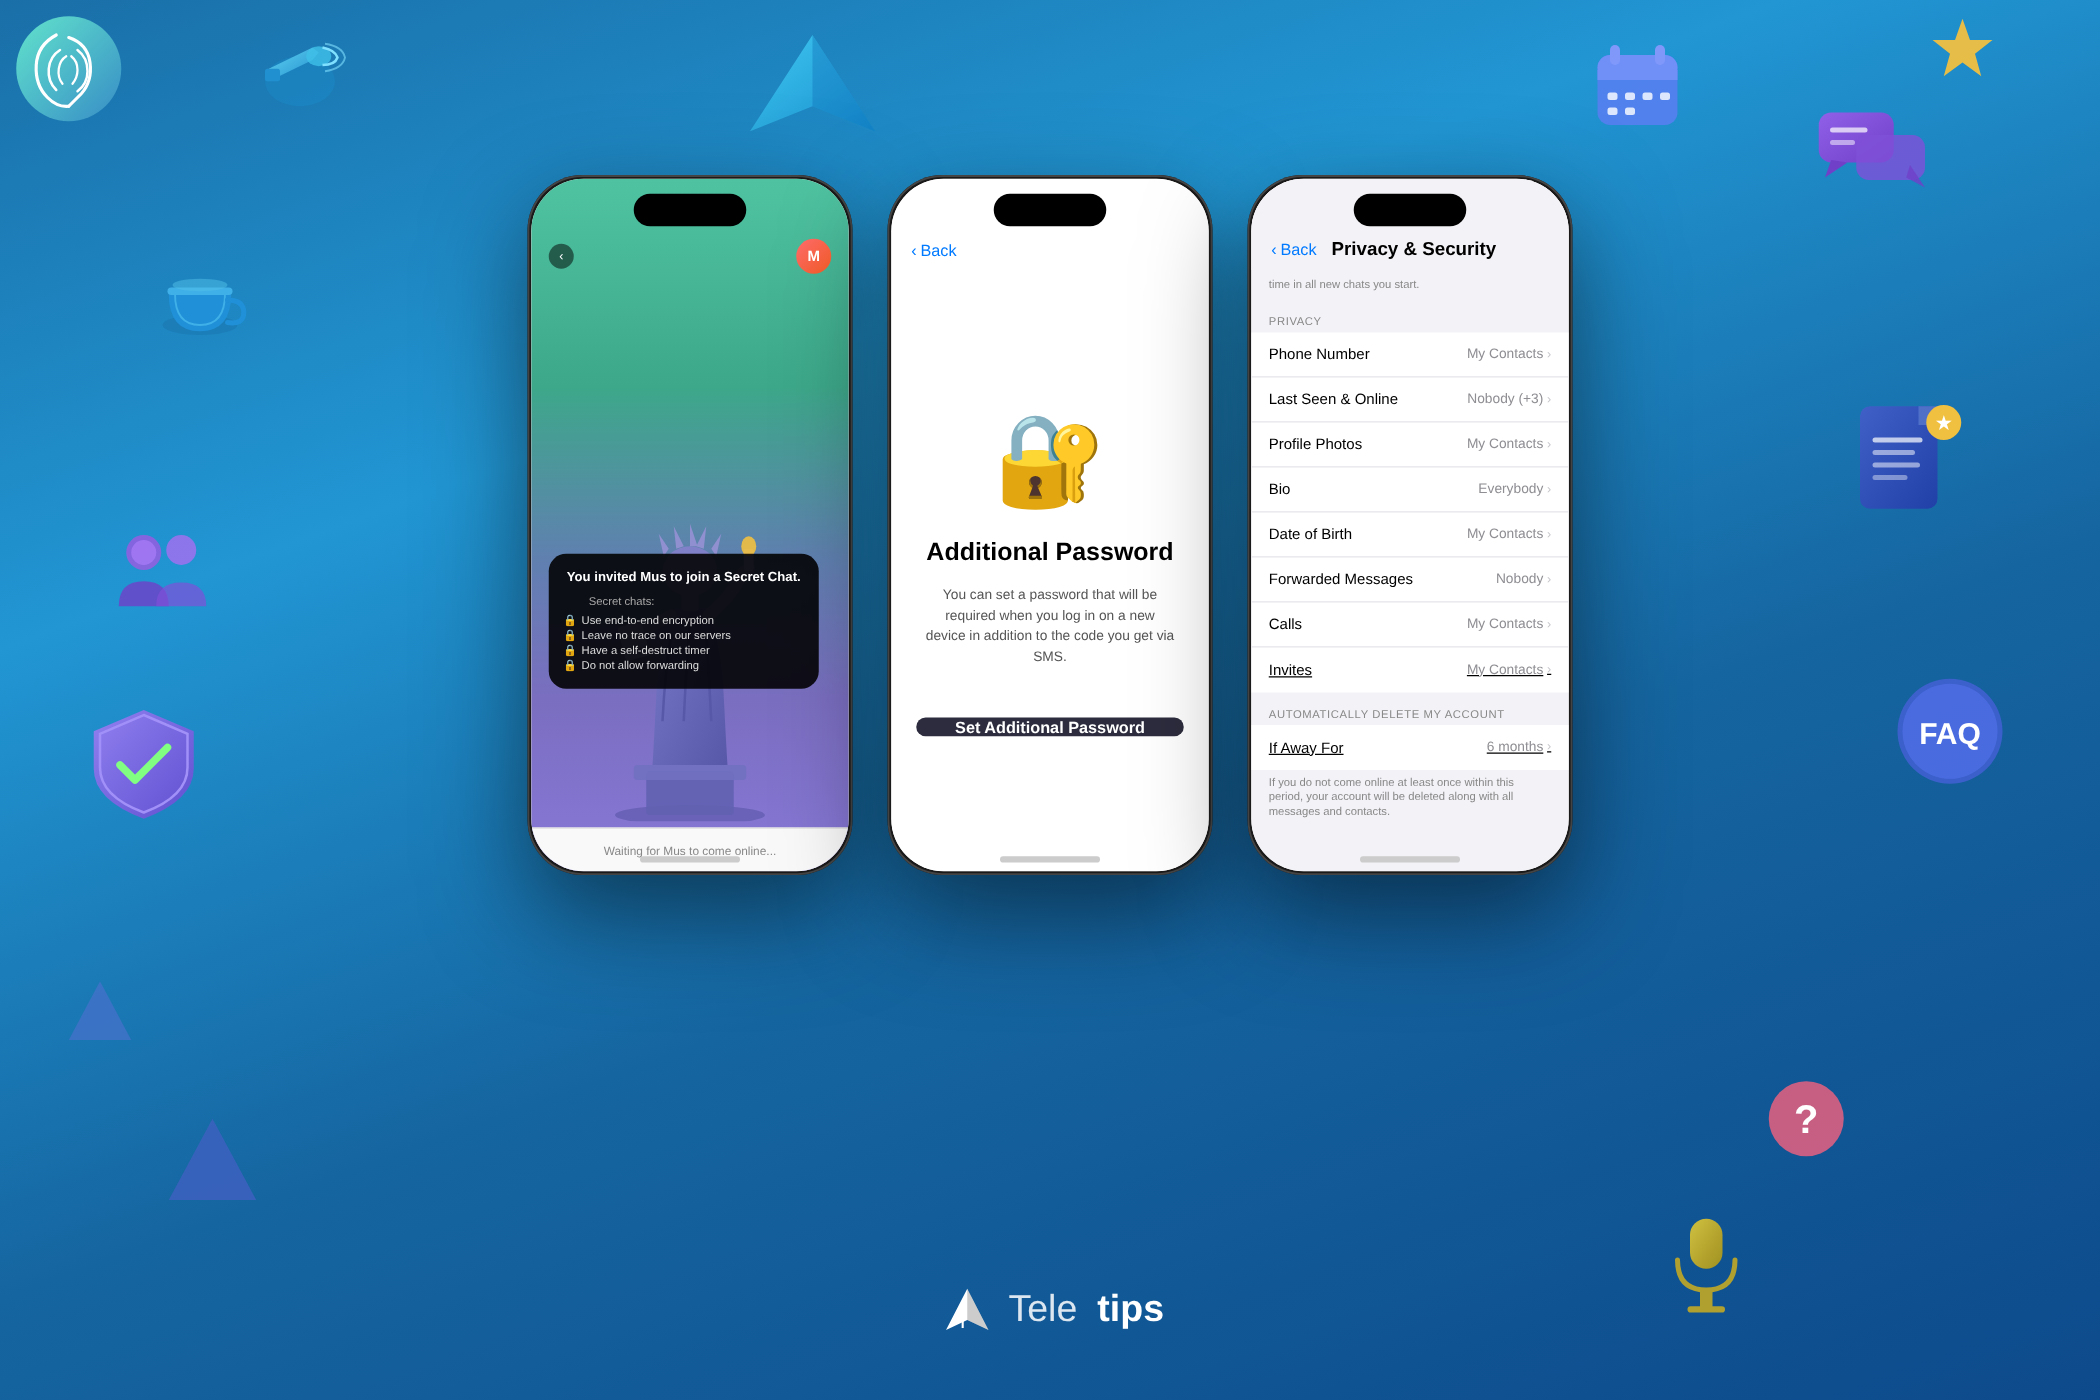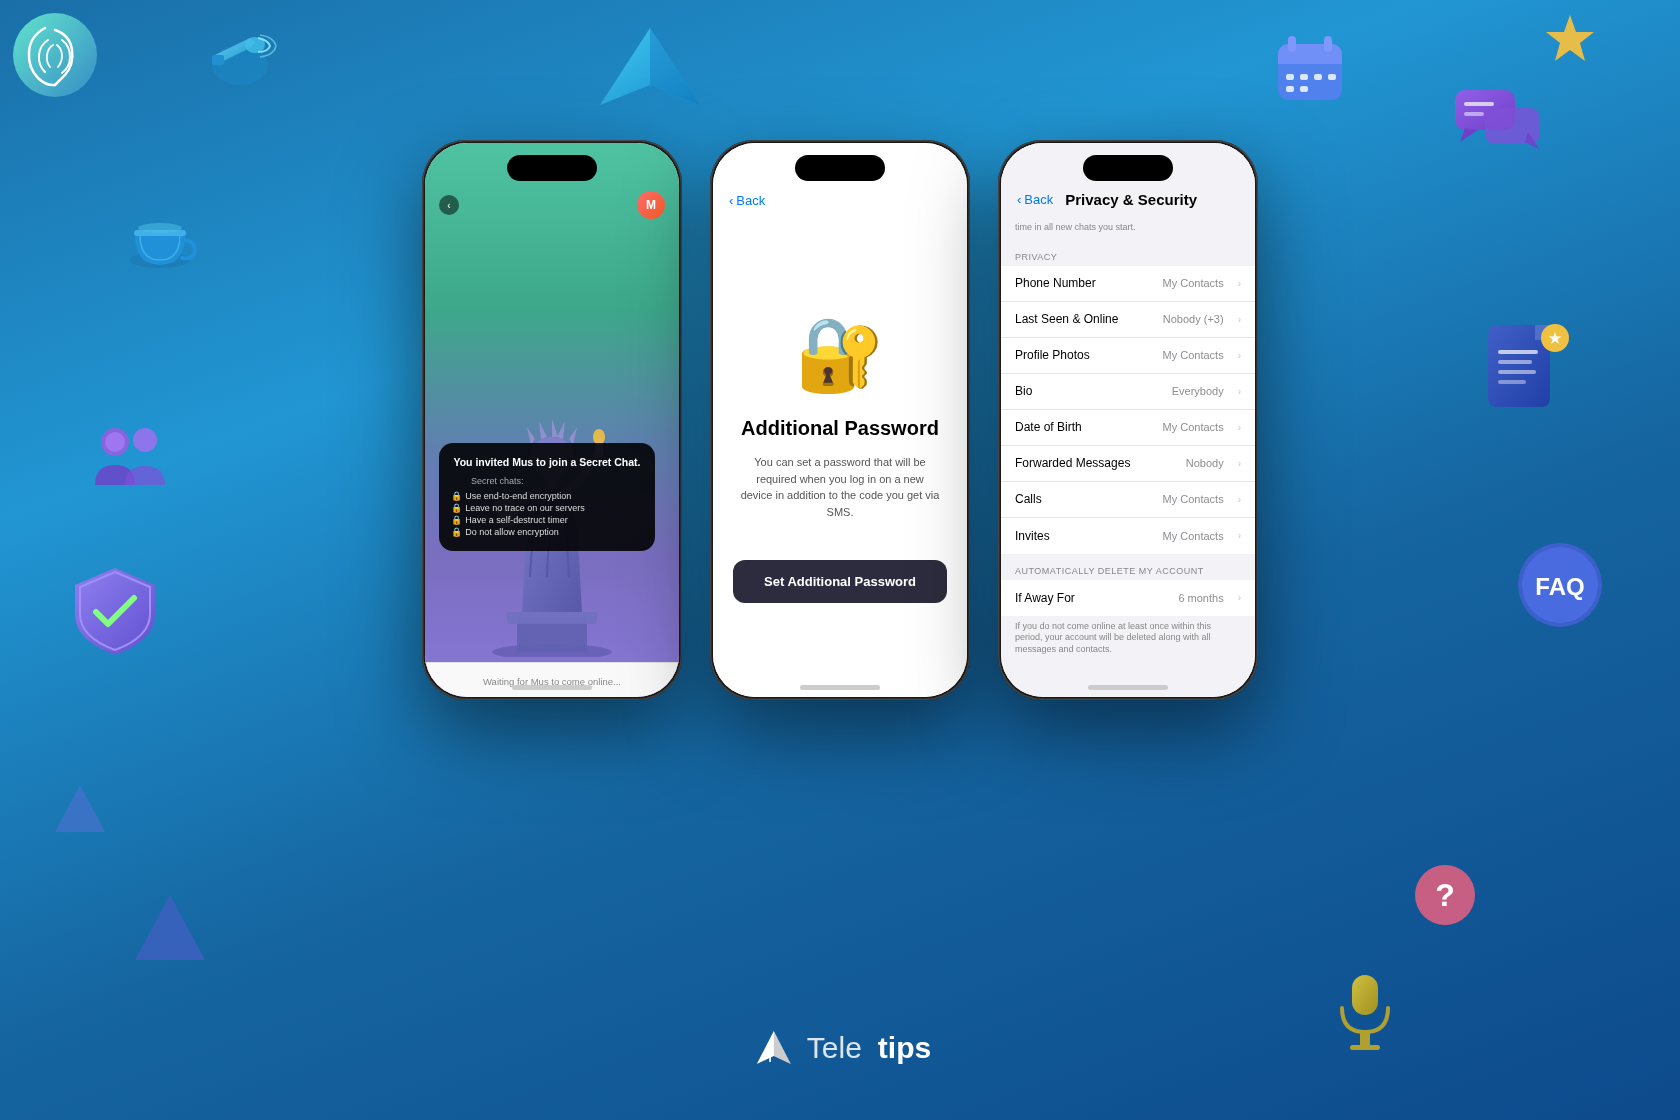--- a/index.html
+++ b/index.html
@@ -220,21 +220,21 @@
       line-height: 1.5;
       margin-bottom: 40px;
       max-width: 200px;
     }
 
     .set-password-btn {
       background: #2c2c3e;
       color: #fff;
       border: none;
       border-radius: 12px;
-      padding: 14px 30px;
+      padding: 0 30px;
       font-size: 13px;
       font-weight: 600;
       width: 100%;
       cursor: pointer;
     }
 
     
     .phone3-content {
       width: 100%;
       height: 100%;
@@ -299,31 +299,32 @@
       display: flex;
       align-items: center;
       justify-content: space-between;
       padding: 9px 14px;
       border-bottom: 0.5px solid #e5e5ea;
       min-height: 36px;
     }
 
     .settings-row:last-child {
       border-bottom: none;
+      text-decoration: underline;
     }
 
     .row-label {
       font-size: 12px;
       color: #000;
     }
 
     .row-value {
       display: flex;
       align-items: center;
-      gap: 14px;
+      gap: 3px;
       font-size: 11px;
       color: #8e8e93;
     }
 
     .chevron {
       font-size: 10px;
       color: #c7c7cc;
     }
 
     .section-footer {
@@ -592,21 +593,21 @@
             <path d="M100 115 Q82 125 76 130" stroke="#8080c8" stroke-width="9" fill="none" stroke-linecap="round"></path>
             <rect x="60" y="122" width="20" height="28" rx="3" fill="#9898d8" transform="rotate(-15 70 136)"></rect>
           </svg>
 
           <div style="position:absolute;top:300px;left:14px;right:24px;background:rgba(0,0,0,0.88);border-radius:14px;padding:12px;z-index:10;">
             <div style="font-size:10.5px;font-weight:700;text-align:center;color:#fff;margin-bottom:7px;line-height:1.35;">You invited Mus to join a Secret Chat.</div>
             <div style="font-size:9px;color:#aaa;margin-bottom:5px;margin-left:20px;">Secret chats:</div>
             <div style="font-size:9px;color:#ddd;margin:2px 0;display:flex;align-items:center;gap:3px;">🔒 <span>Use end-to-end encryption</span></div>
             <div style="font-size:9px;color:#ddd;margin:2px 0;display:flex;align-items:center;gap:3px;">🔒 <span>Leave no trace on our servers</span></div>
             <div style="font-size:9px;color:#ddd;margin:2px 0;display:flex;align-items:center;gap:3px;">🔒 <span>Have a self-destruct timer</span></div>
-            <div style="font-size:9px;color:#ddd;margin:2px 0;display:flex;align-items:center;gap:3px;">🔒 <span>Do not allow encryption</span></div>
+            <div style="font-size:9px;color:#ddd;margin:2px 0;display:flex;align-items:center;gap:3px;">🔒 <span>Do not allow forwarding</span></div>
           </div>
 
           <div style="position:absolute;bottom:0;left:0;right:0;background:#f9f9f9;border-top:1px solid #e0e0e0;padding:8px 14px;text-align:center;">
             <span style="font-size:9.5px;color:#888;">Waiting for Mus to come online...</span>
           </div>
         </div>
       </div>
     </div>
     <div class="phone-bottom-bar"></div>
   </div>

